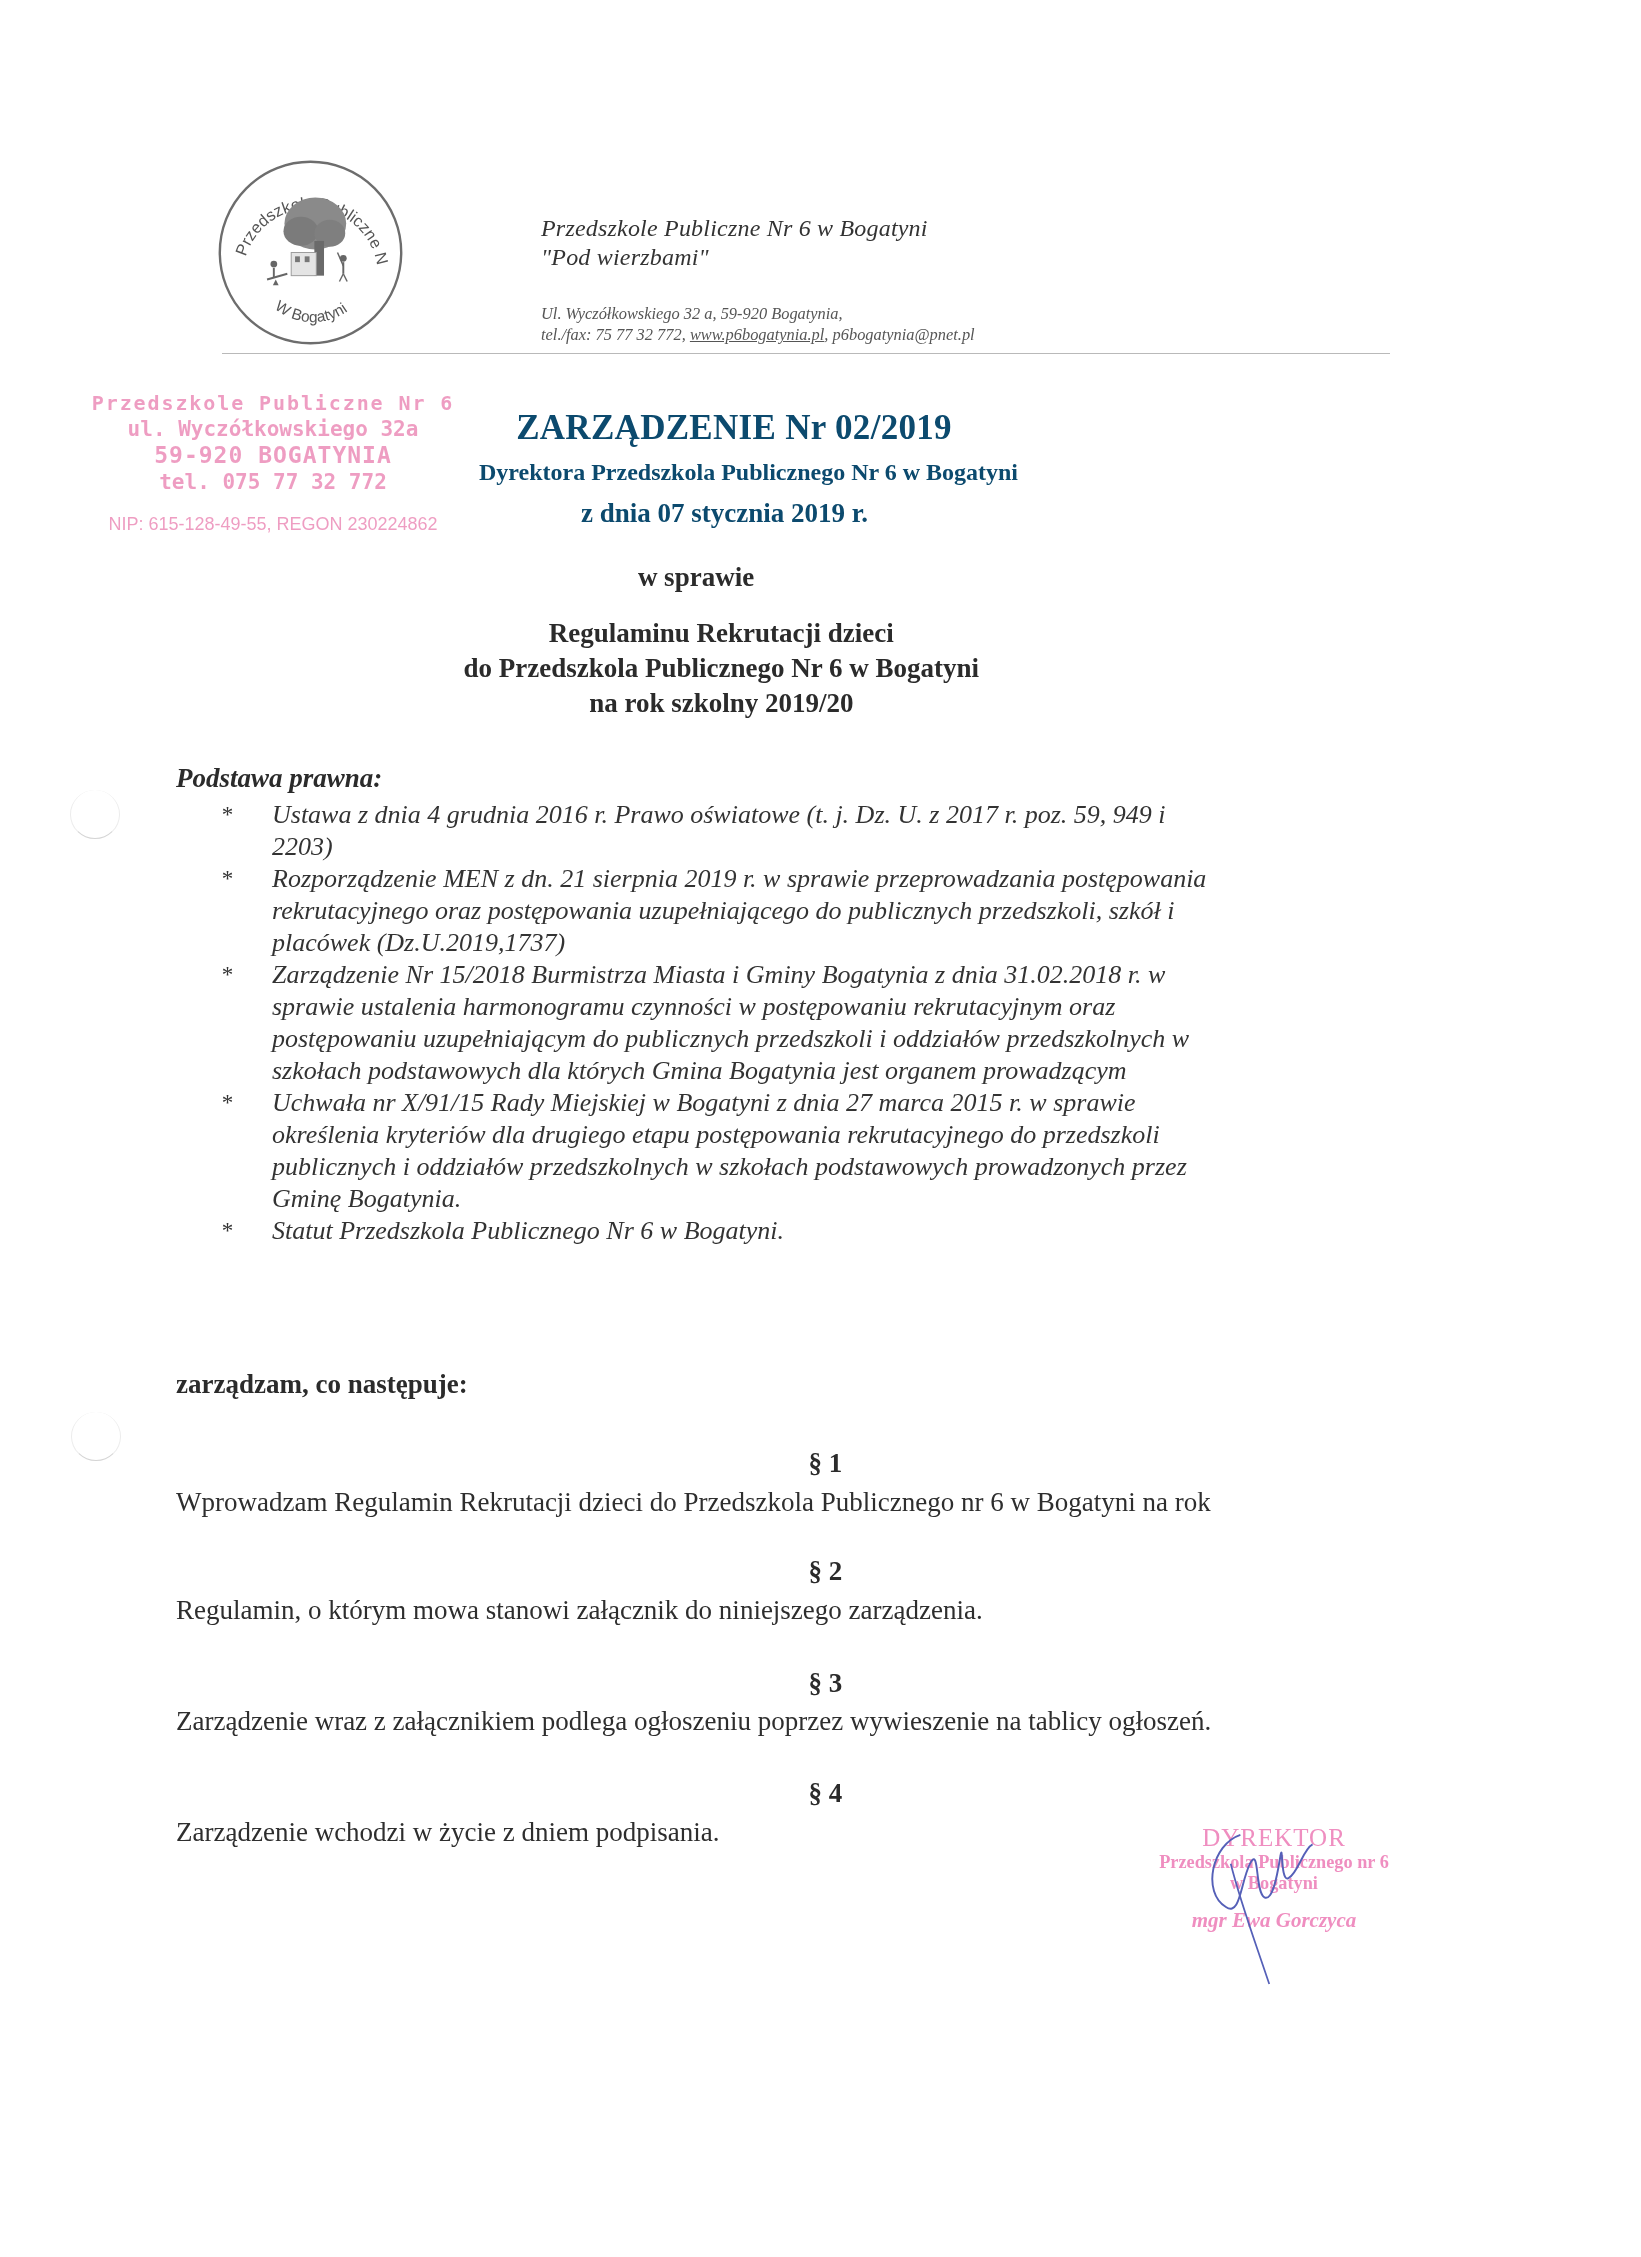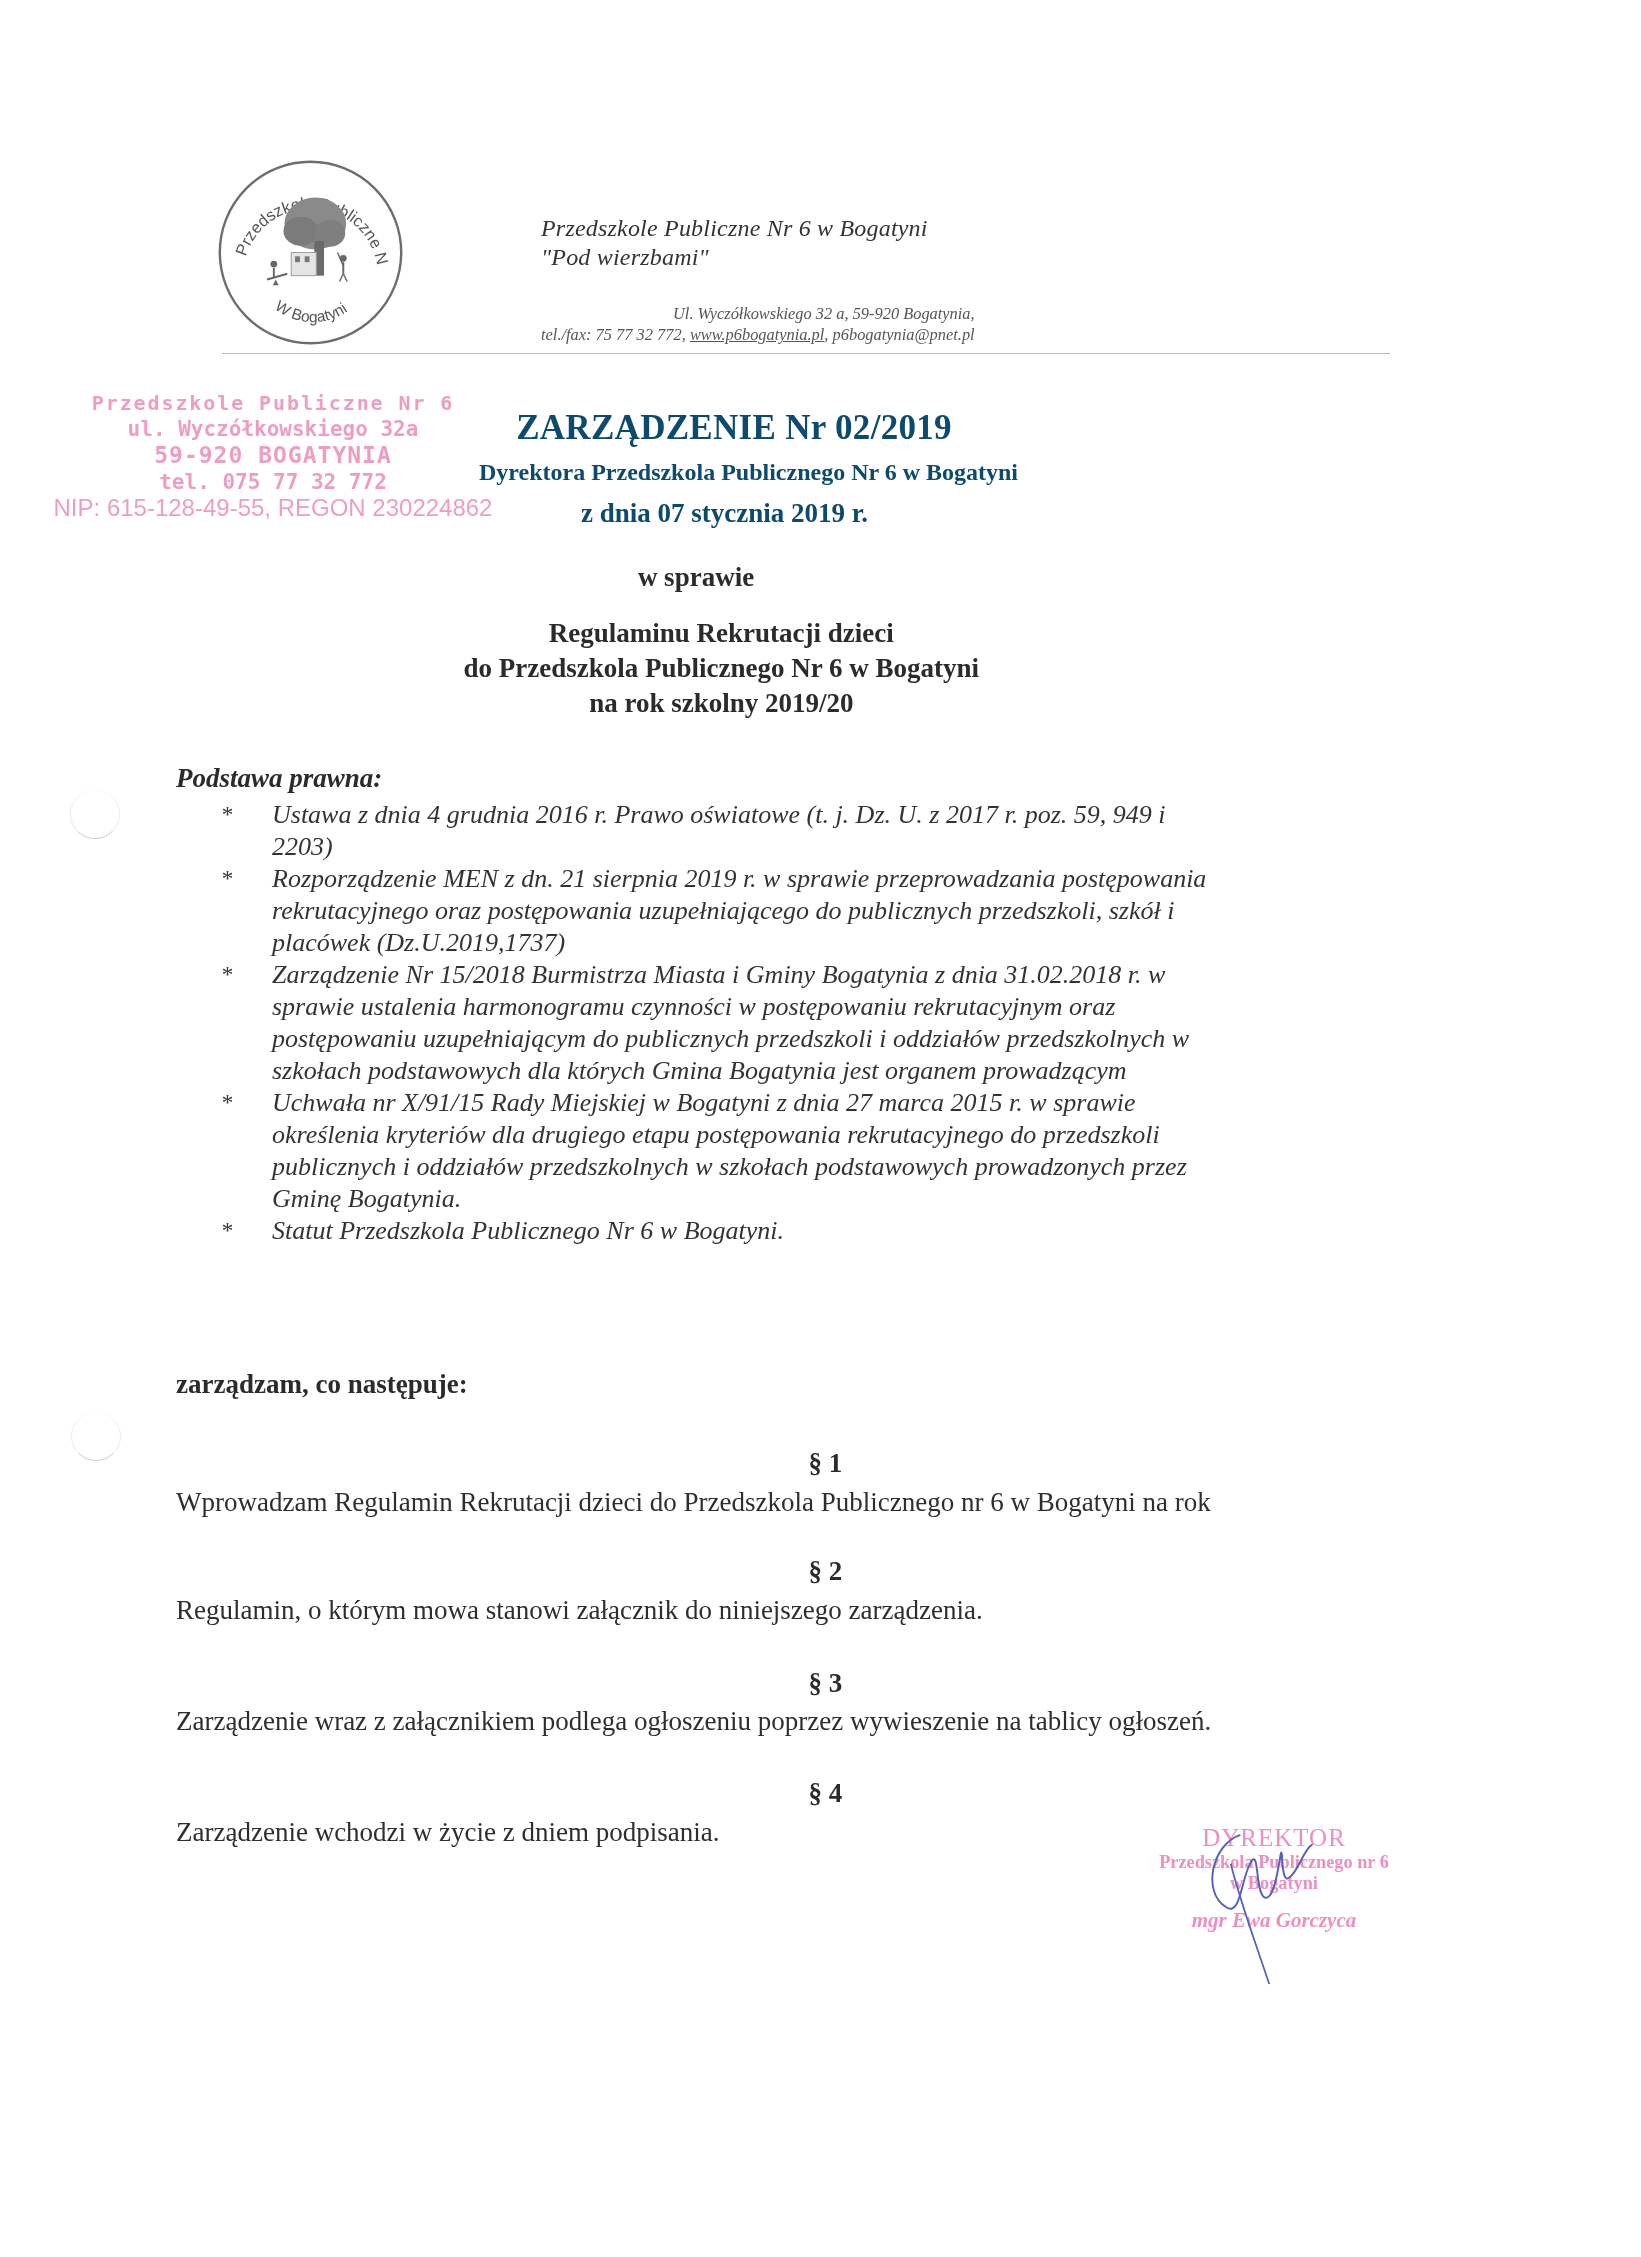--- a/index.html
+++ b/index.html
@@ -30,21 +30,20 @@
       color: #333;
       letter-spacing: 0.2px;
     }
     .lh-name .line { display: block; }
     .lh-address {
       left: 541px; top: 303px;
       font-style: italic;
       font-size: 16.4px;
       line-height: 21px;
       color: #555;
-      text-align: right;
     }
     .lh-address .line { display: block; }
     .lh-address a { color: #555; text-decoration: underline; }
     .lh-rule {
       left: 222px; top: 353px;
       width: 1168px; height: 0;
       border-top: 1px solid #b9b9b9;
     }
 
     
@@ -54,21 +53,21 @@
       text-align: center;
       color: #ec8db8;
       font-family: "DejaVu Sans Mono", "Liberation Mono", monospace;
       font-weight: bold;
       opacity: 0.85;
     }
     .stamp .l1 { font-size: 20px; line-height: 26px; letter-spacing: 1.9px; display: block; }
     .stamp .l2 { font-size: 21px; line-height: 26px; display: block; }
     .stamp .l3 { font-size: 23px; line-height: 27px; letter-spacing: 1px; display: block; }
     .stamp .l4 { font-size: 21px; line-height: 26px; display: block; }
-    .stamp .l5 { font-size: 24px; line-height: 26px; font-weight: normal; display: block; font-family: "Liberation Sans", sans-serif; }
+    .stamp .l5 { font-size: 18px; line-height: 26px; font-weight: normal; display: block; font-family: "Liberation Sans", sans-serif; margin-top: 16px; }
 
     
     .title-block {
       left: 0; top: 406px; width: 1362px;
       text-align: center;
       font-weight: bold;
       color: #0c4a6e;
     }
     .title-main {
       display: block;

